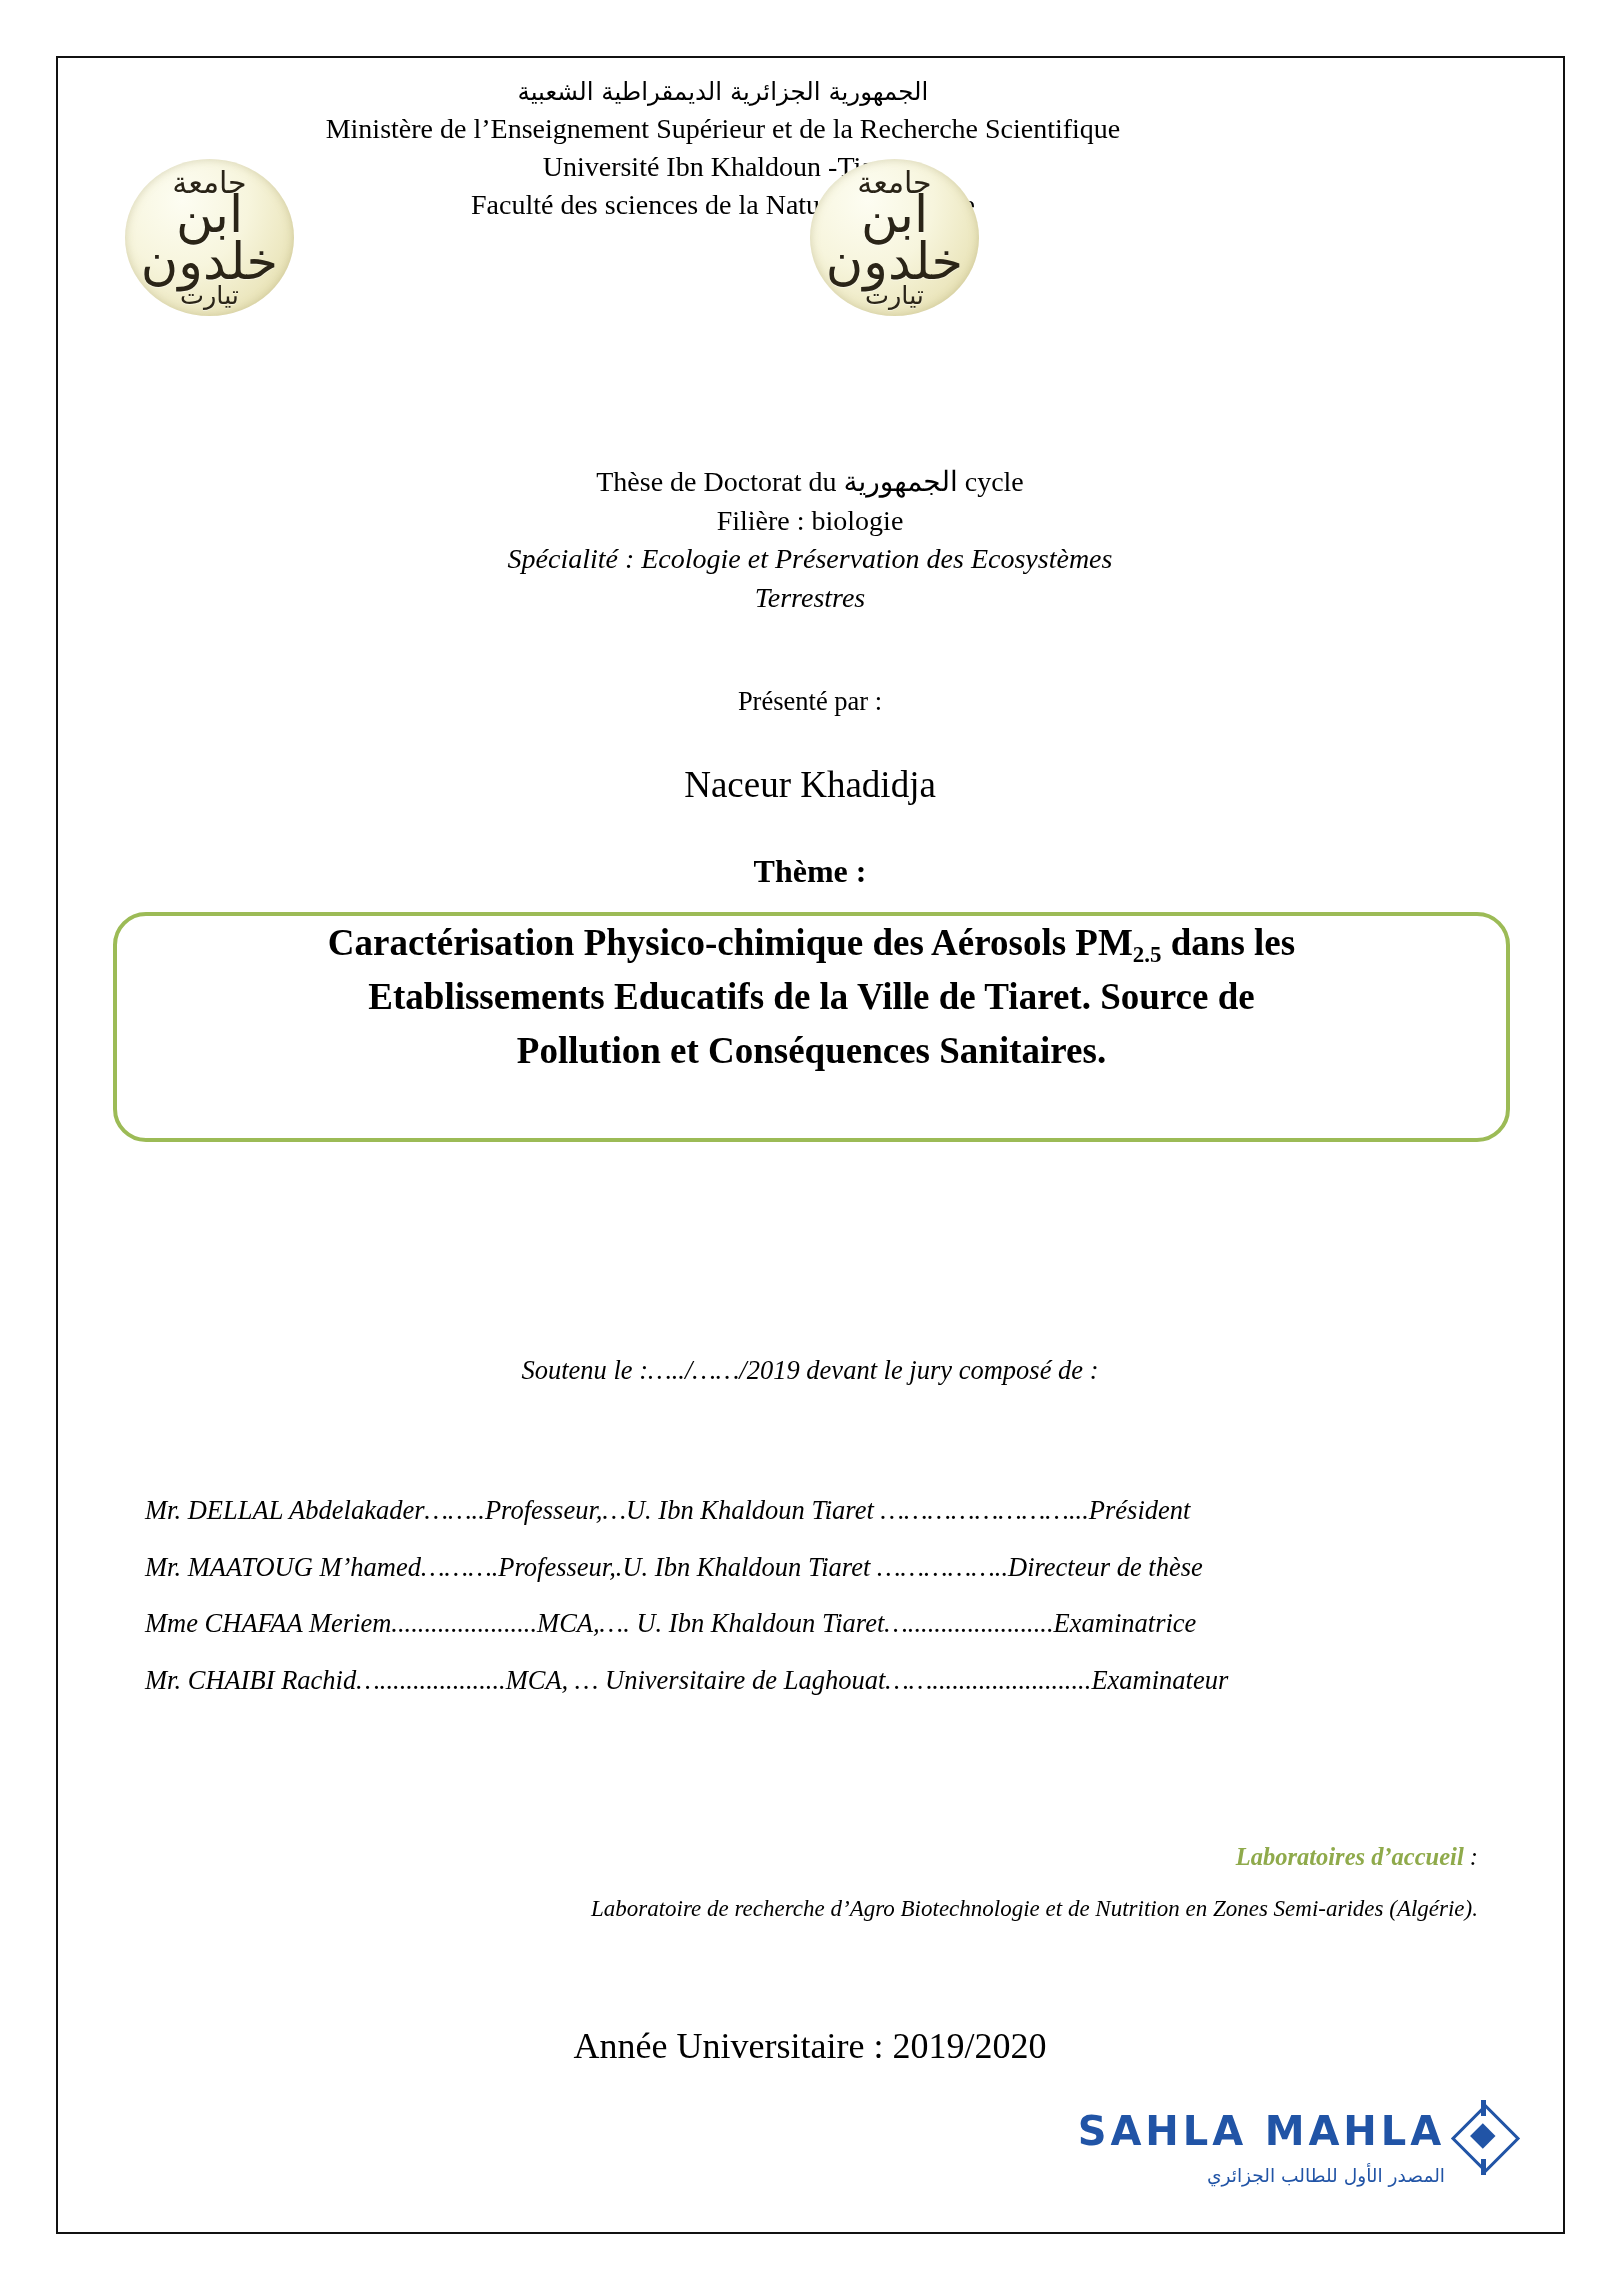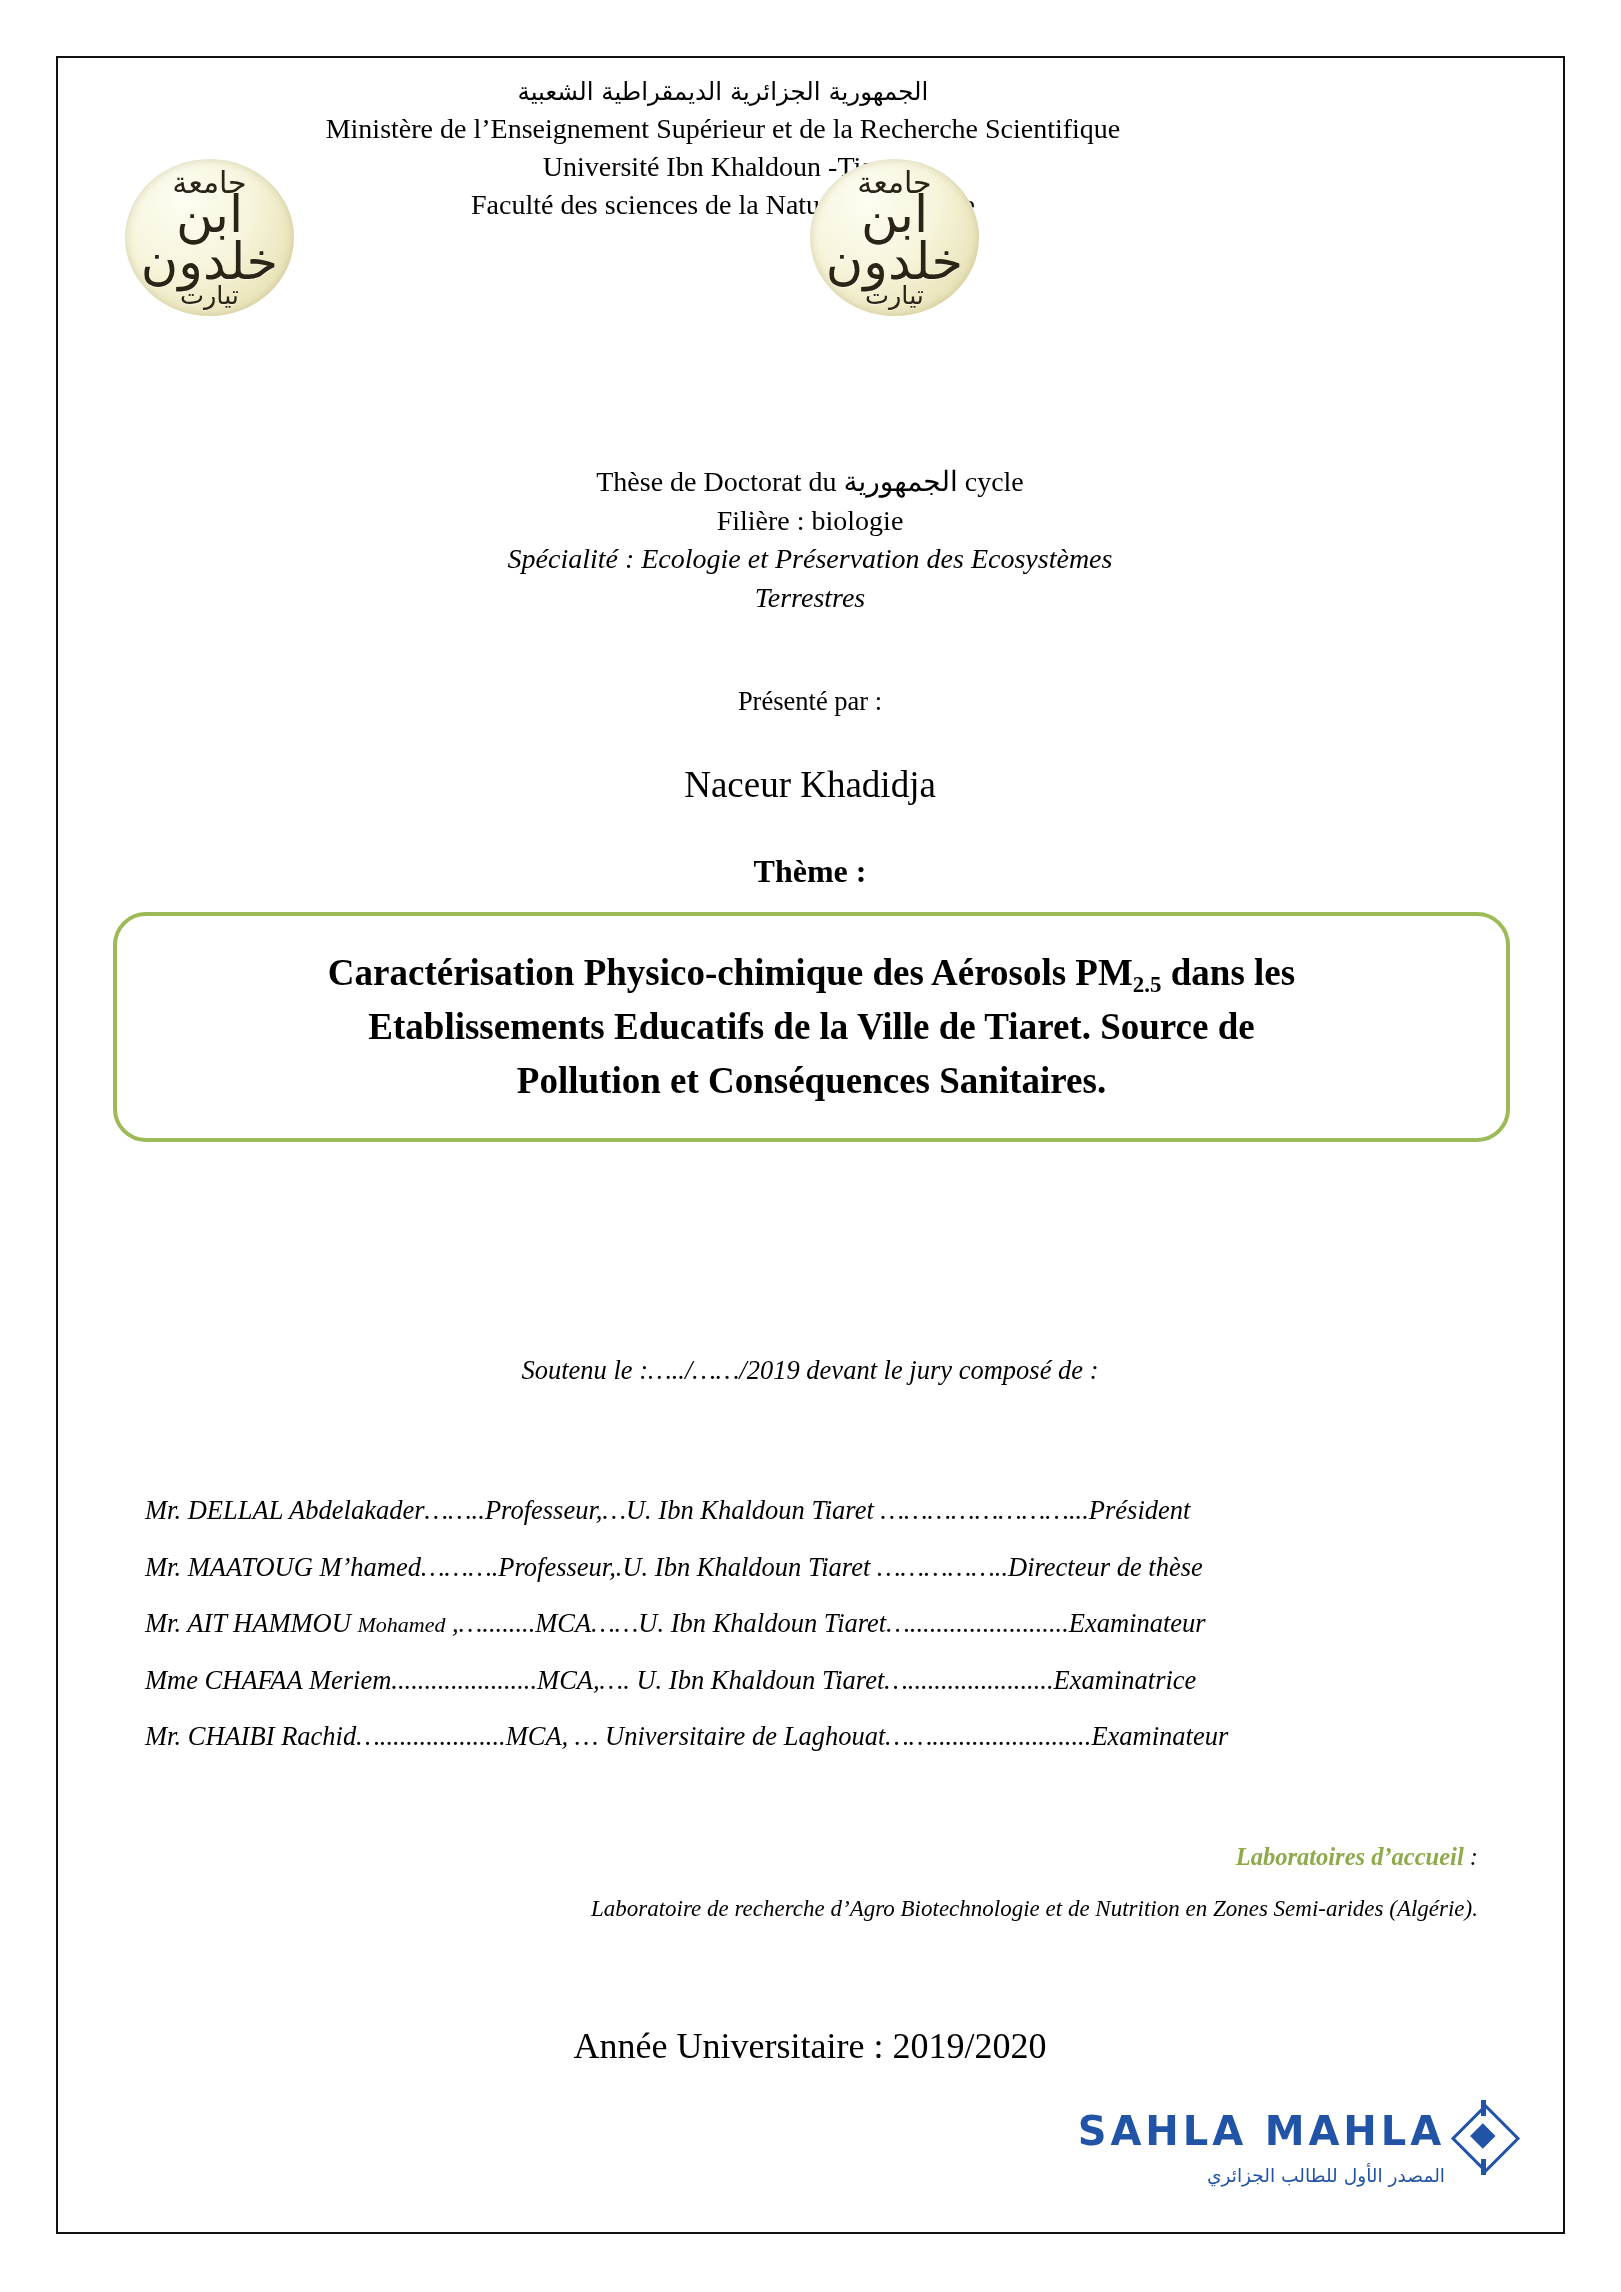--- a/index.html
+++ b/index.html
@@ -127,21 +127,21 @@
   #title-box {
     position: absolute;
     left: 113px;
     top: 912px;
     width: 1397px;
     height: 230px;
     border: 4.9px solid #9cbb56;
     border-radius: 33px;
     box-sizing: border-box;
     display: flex;
-    align-items: center;
+    align-items: flex-start;
     justify-content: center;
   }
   #thesis-title {
     font-size: 37px;
     font-weight: bold;
     line-height: 1.46;
     text-align: center;
     padding: 0 33px;
   }
   #thesis-title sub {
@@ -312,23 +312,20 @@
   <div id="defense-line">Soutenu le :…../……/2019 devant le jury composé de :</div>
 
   <div id="jury">
     <div class="jury-row">
       <span>Mr. DELLAL Abdelakader……..</span><span>Professeur,…U. Ibn Khaldoun Tiaret ……………………...</span><span>Président</span>
     </div>
     <div class="jury-row">
       <span>Mr. MAATOUG M’hamed……….</span><span>Professeur,.U. Ibn Khaldoun Tiaret ……………..</span><span>Directeur de thèse</span>
     </div>
     <div class="jury-row">
-      <span>Mr. AIT HAMMOU </span><span class="small">Mohamed</span><span> ,…........MCA……U. Ibn Khaldoun Tiaret…........................</span><span>Examinateur</span>
-    </div>
-    <div class="jury-row">
       <span>Mme CHAFAA Meriem......................</span><span>MCA,…. U. Ibn Khaldoun Tiaret…......................</span><span>Examinatrice</span>
     </div>
     <div class="jury-row">
       <span>Mr. CHAIBI Rachid…...................</span><span>MCA, … Universitaire de Laghouat……........................</span><span>Examinateur</span>
     </div>
   </div>
 
   <div id="labs">
     <div id="labs-heading">
       <span>Laboratoires d’accueil</span><span class="colon"> :</span>

